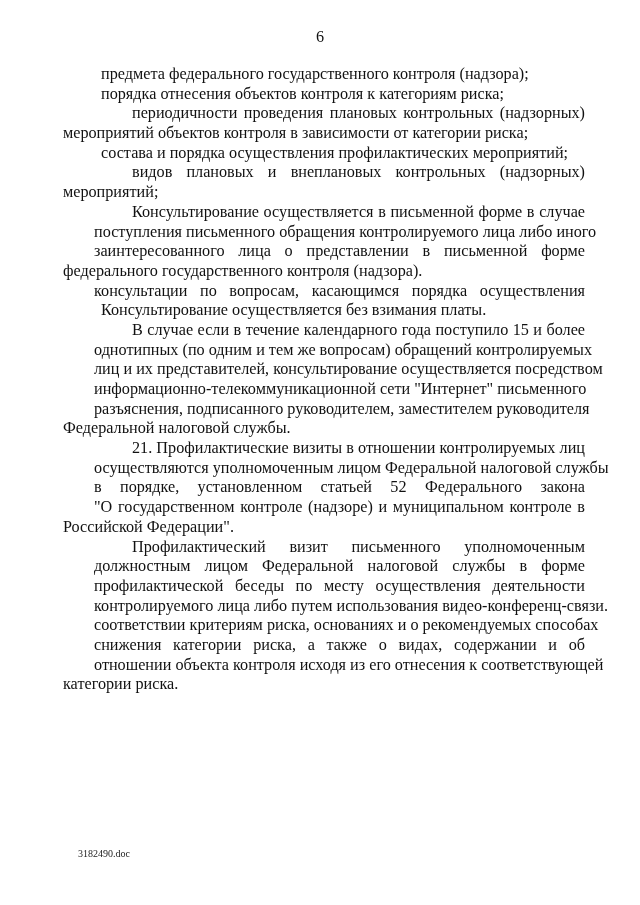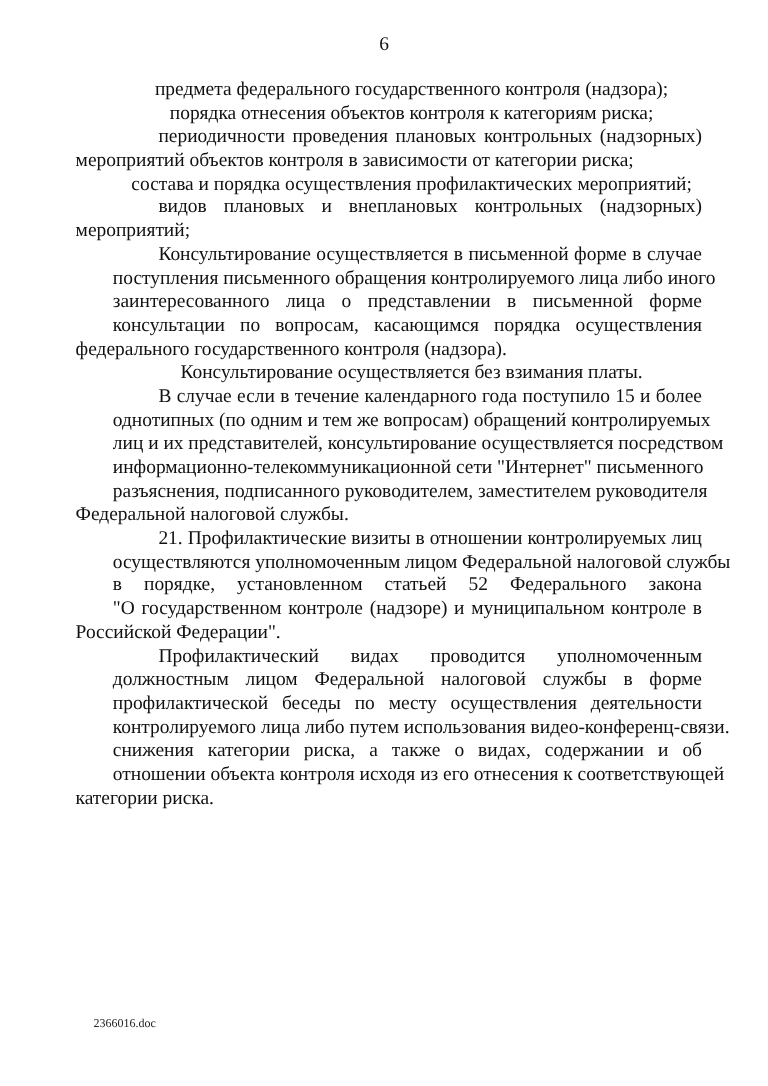--- a/index.html
+++ b/index.html
@@ -42,21 +42,20 @@
     text-align: left;
     height: 19.7px;
   }
   .line.j {
     text-align: justify;
     text-align-last: justify;
     margin-left: 31px;
   }
   .line.first {
     padding-left: 38px;
-    text-align: center;
   }
   .doc-footer {
     position: absolute;
     top: 848px;
     left: 78px;
     font-size: 10px;
     line-height: 12px;
     color: #222222;
   }
 </style>
@@ -81,46 +80,47 @@
         <div class="line first">состава и порядка осуществления профилактических мероприятий;</div>
       </div>
       <div class="para">
         <div class="line j first">видов плановых и внеплановых контрольных (надзорных)</div>
         <div class="line">мероприятий;</div>
       </div>
       <div class="para">
         <div class="line j first">Консультирование осуществляется в письменной форме в случае</div>
         <div class="line j">поступления письменного обращения контролируемого лица либо иного</div>
         <div class="line j">заинтересованного лица о представлении в письменной форме</div>
+        <div class="line">федерального государственного контроля (надзора).</div>
         <div class="line j">консультации по вопросам, касающимся порядка осуществления</div>
-        <div class="line">федерального государственного контроля (надзора).</div>
       </div>
       <div class="para">
         <div class="line first">Консультирование осуществляется без взимания платы.</div>
       </div>
       <div class="para">
         <div class="line j first">В случае если в течение календарного года поступило 15 и более</div>
         <div class="line j">однотипных (по одним и тем же вопросам) обращений контролируемых</div>
         <div class="line j">лиц и их представителей, консультирование осуществляется посредством</div>
         <div class="line j">информационно-телекоммуникационной сети "Интернет" письменного</div>
         <div class="line j">разъяснения, подписанного руководителем, заместителем руководителя</div>
         <div class="line">Федеральной налоговой службы.</div>
       </div>
       <div class="para">
         <div class="line j first">21. Профилактические визиты в отношении контролируемых лиц</div>
         <div class="line j">осуществляются уполномоченным лицом Федеральной налоговой службы</div>
         <div class="line j">в порядке, установленном статьей 52 Федерального закона</div>
         <div class="line j">"О государственном контроле (надзоре) и муниципальном контроле в</div>
         <div class="line">Российской Федерации".</div>
       </div>
       <div class="para">
-        <div class="line j first">Профилактический видах проводится уполномоченным</div>
+        <div class="line j first">Профилактический визит письменного уполномоченным</div>
         <div class="line j">должностным лицом Федеральной налоговой службы в форме</div>
         <div class="line j">профилактической беседы по месту осуществления деятельности</div>
         <div class="line j">контролируемого лица либо путем использования видео-конференц-связи.</div>
+        <div class="line j">соответствии критериям риска, основаниях и о рекомендуемых способах</div>
         <div class="line j">снижения категории риска, а также о видах, содержании и об</div>
         <div class="line j">отношении объекта контроля исходя из его отнесения к соответствующей</div>
         <div class="line">категории риска.</div>
       </div>
     </div>
 
-  <div class="doc-footer">2366016.doc</div>
+  <div class="doc-footer">3182490.doc</div>
 </div>
 
 </body></html>

